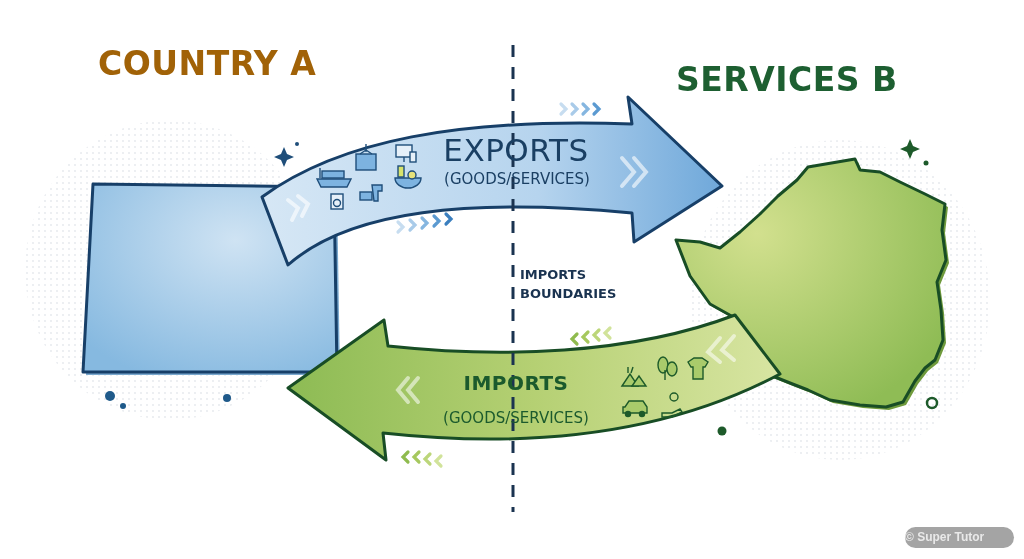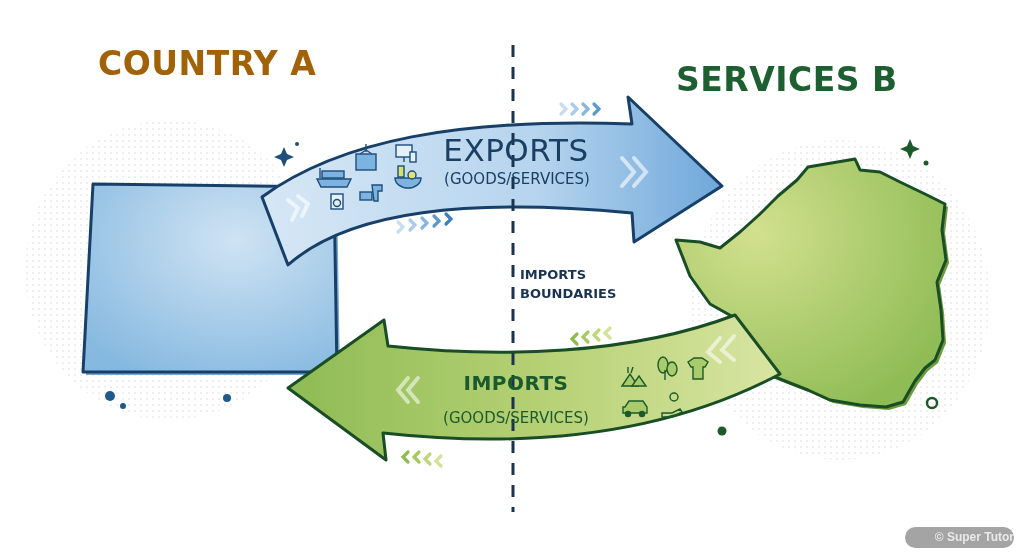--- a/index.html
+++ b/index.html
@@ -8,21 +8,21 @@
   #title-a { left: 98px; top: 44px; color: #a16207; text-align: center; }
   #title-b { left: 676px; top: 60px; color: #1d5f31; }
   svg.stage { position: absolute; left: 0; top: 0; }
   .arrow-label { position: absolute; text-align: center; margin: 0; }
   #exports-main { left: 428px; top: 132px; width: 176px; font-size: 31px; font-weight: normal; color: #1a3f63; letter-spacing: 0.5px; }
   #exports-sub { left: 422px; top: 170px; width: 190px; font-size: 15px; color: #1a3f63; }
   #imports-main { left: 428px; top: 371px; width: 176px; font-size: 20px; font-weight: bold; color: #1b5a2d; letter-spacing: 0.5px; }
   #imports-sub { left: 418px; top: 409px; width: 196px; font-size: 15px; color: #1b5a2d; }
   #boundary-label { position: absolute; left: 520px; top: 265px; font-size: 13px; font-weight: bold; color: #1a3350; line-height: 19px; margin: 0; }
   #boundary-label span { display: block; }
-  #watermark { position: absolute; left: 905px; top: 527px; width: 109px; height: 21px; border-radius: 11px; background: #a4a4a4; color: #e9e9e9; font-size: 12px; font-weight: bold; line-height: 21px; text-align: right; font-family: "Liberation Sans", sans-serif; }
+  #watermark { position: absolute; left: 905px; top: 527px; width: 109px; height: 21px; border-radius: 11px; background: #a4a4a4; color: #e9e9e9; font-size: 12px; font-weight: bold; line-height: 21px; text-align: left; font-family: "Liberation Sans", sans-serif; }
 </style>
 </head>
 <body>
 
 <svg class="stage" width="1024" height="559" viewBox="0 0 1024 559">
   <defs>
     <pattern id="dots" width="6" height="6" patternUnits="userSpaceOnUse">
       <circle cx="3" cy="3" r="0.9" fill="#e4e8ec"></circle>
     </pattern>
     <radialGradient id="gradA" cx="0.6" cy="0.3" r="0.8">

